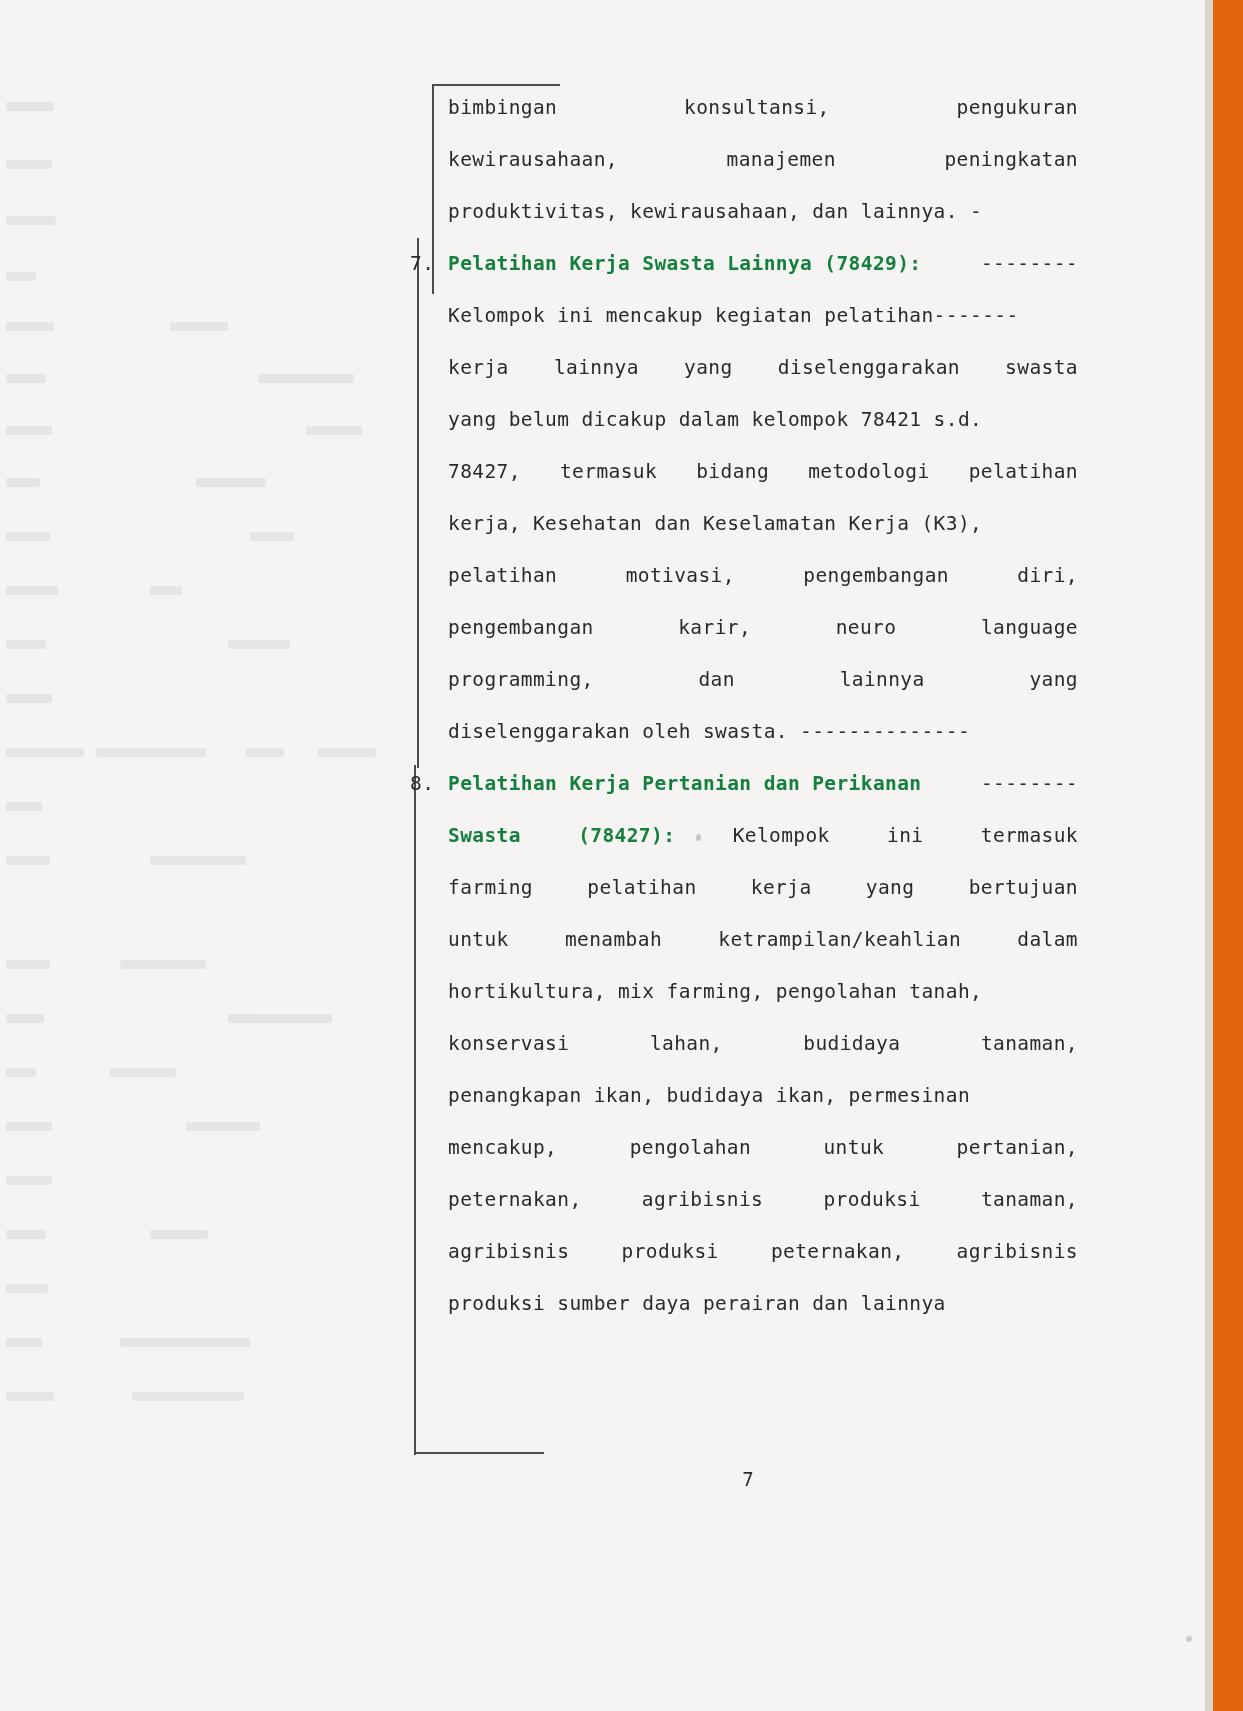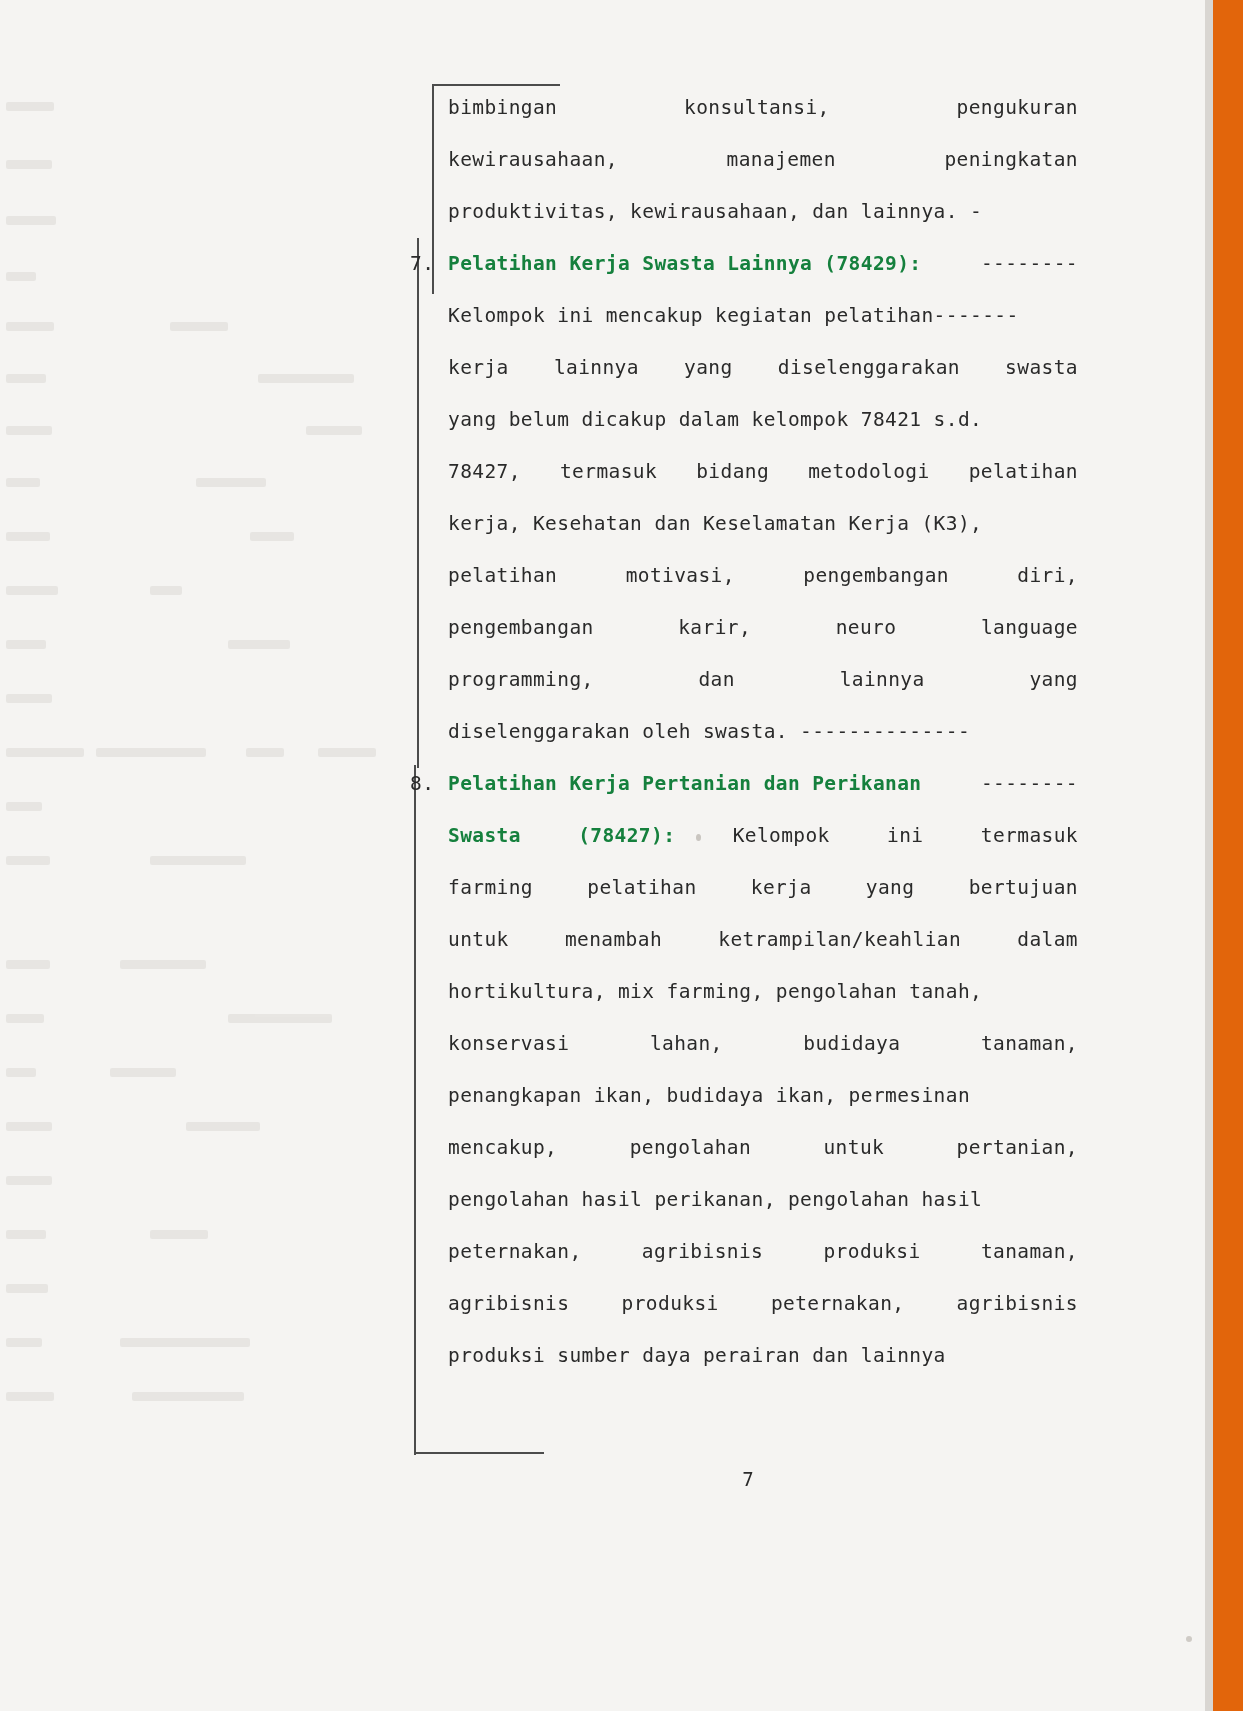--- a/index.html
+++ b/index.html
@@ -336,21 +336,20 @@
 
     <div class="line">penangkapan ikan, budidaya ikan, permesinan</div>
 
     <div class="line just">
       <span>mencakup,</span>
       <span>pengolahan</span>
       <span>untuk</span>
       <span>pertanian,</span>
     </div>
 
-    <div class="line">pengolahan hasil perikanan, pengolahan hasil</div>
 
     <div class="line just">
       <span>peternakan,</span>
       <span>agribisnis</span>
       <span>produksi</span>
       <span>tanaman,</span>
     </div>
 
     <div class="line just">
       <span>agribisnis</span>

